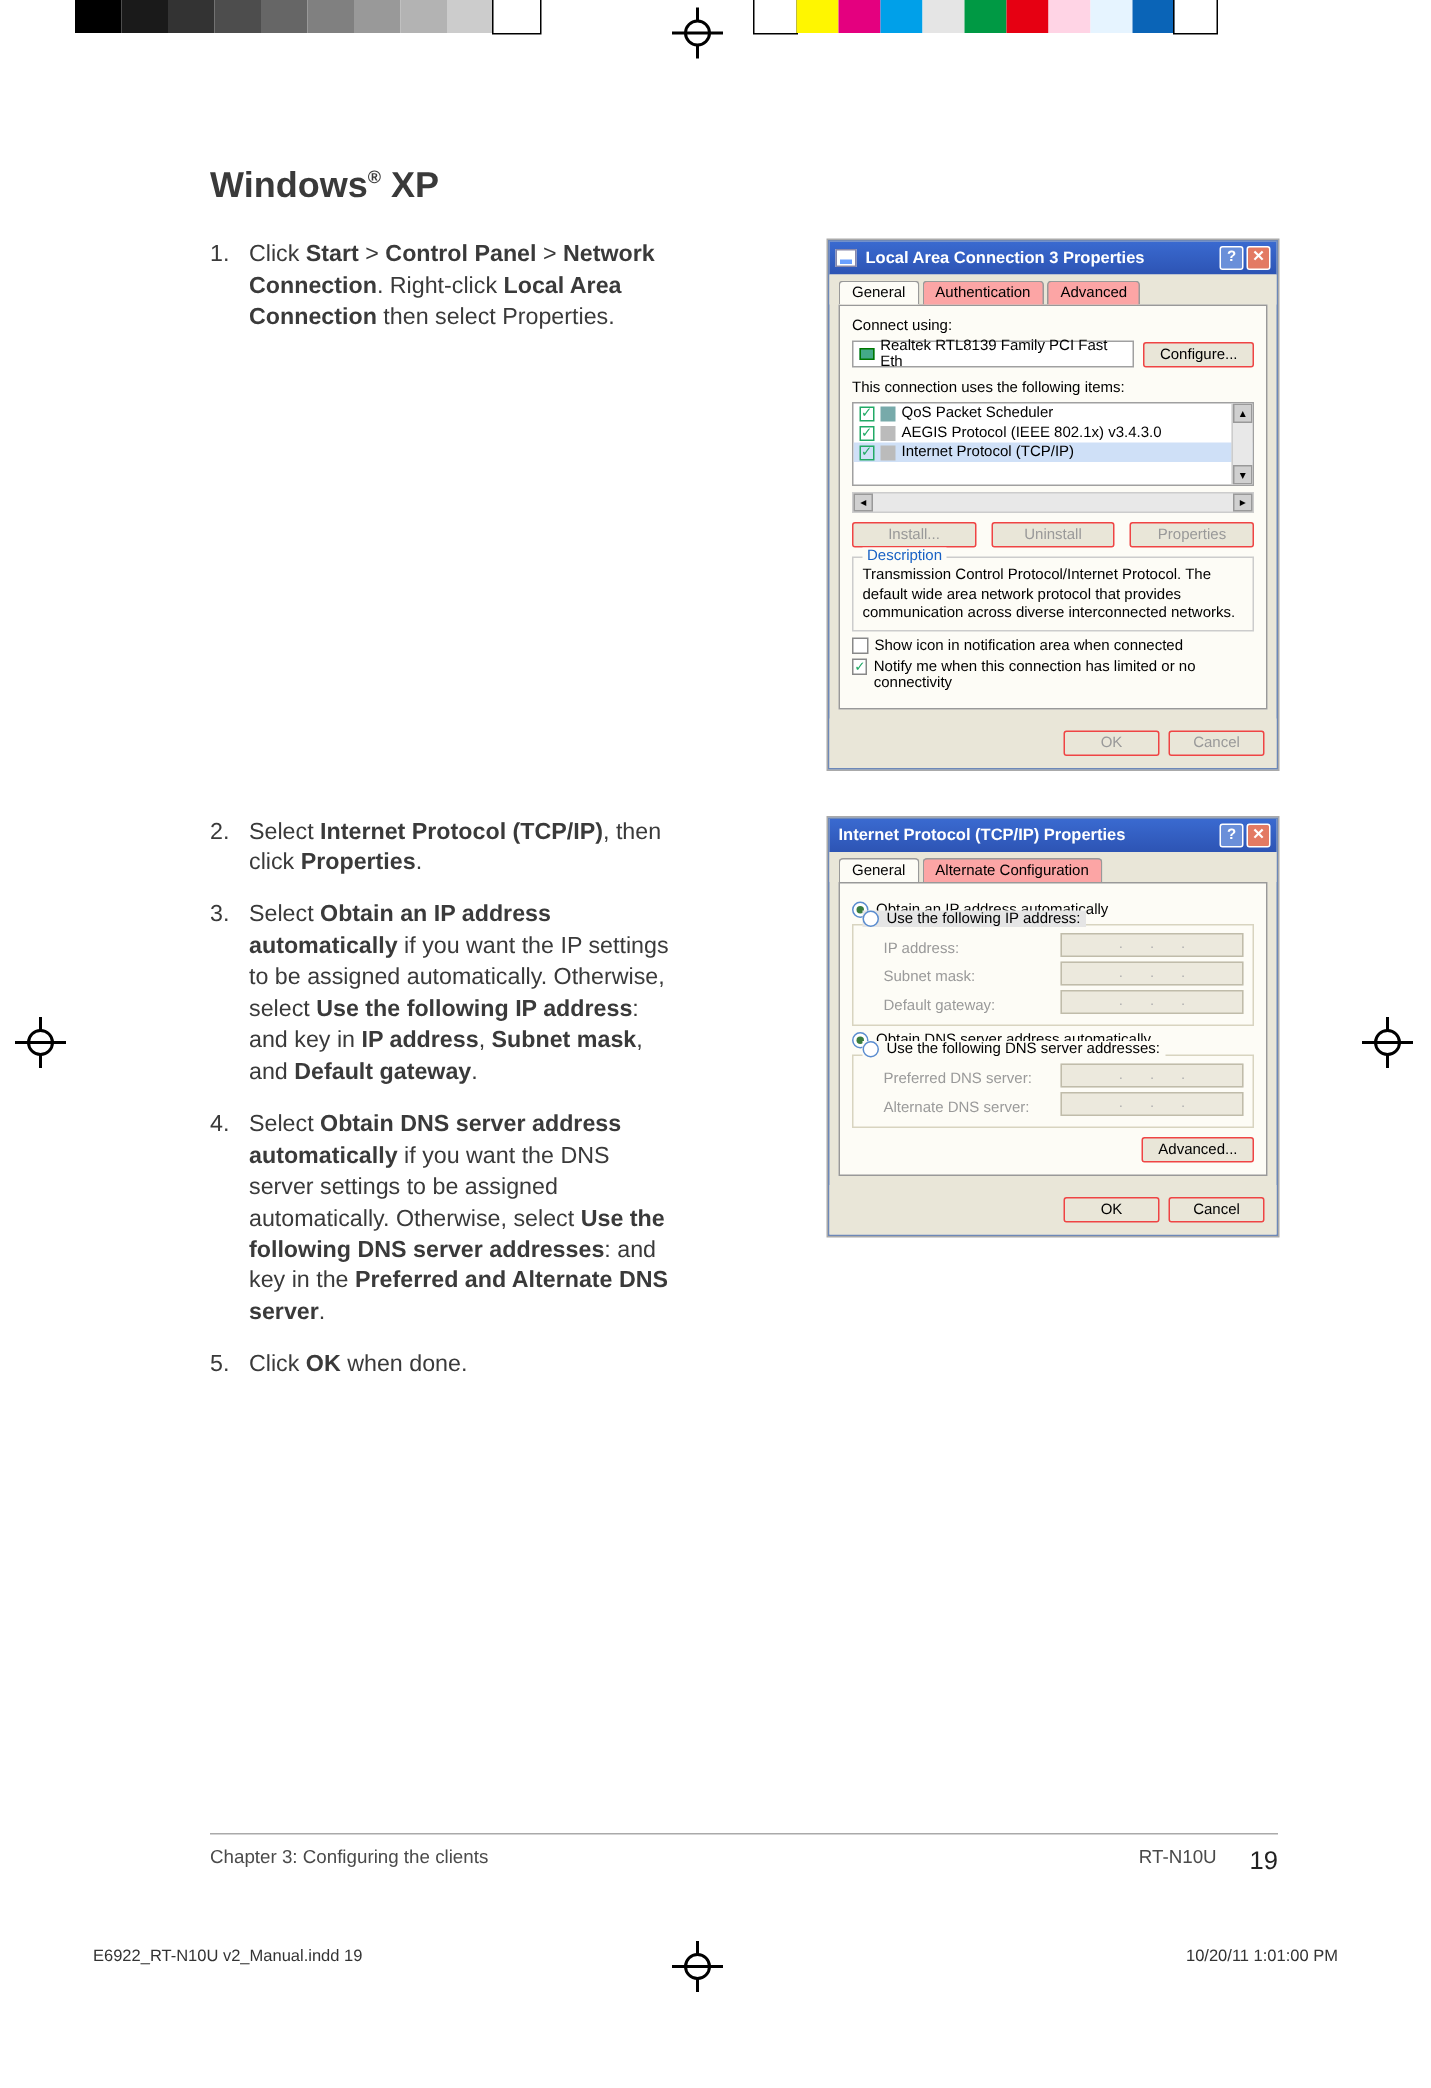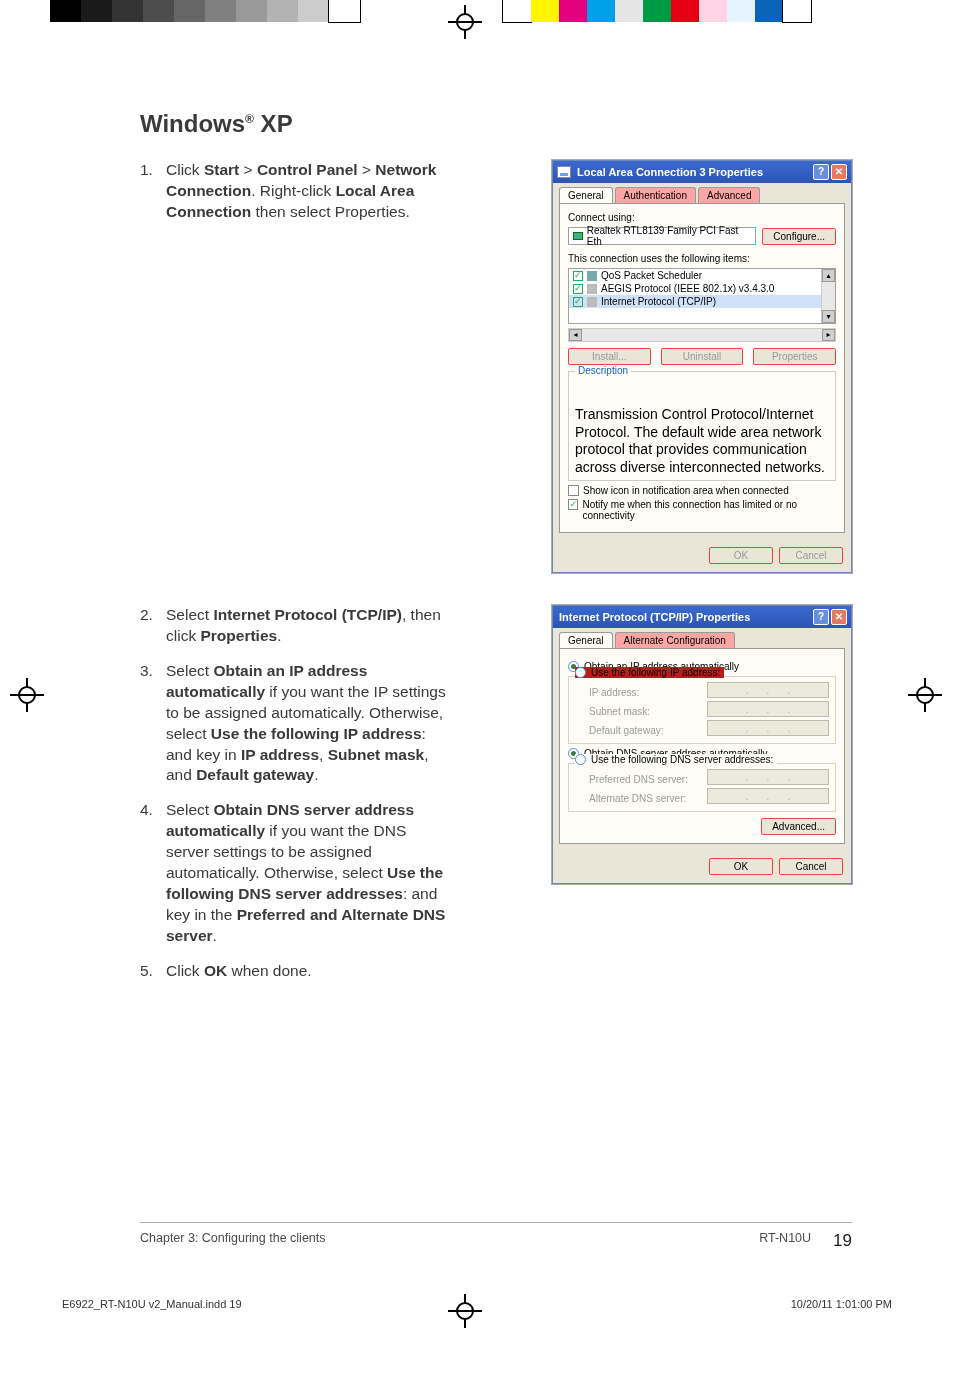--- a/index.html
+++ b/index.html
@@ -130,21 +130,21 @@
   .xp-listbox .chk::after { content:"✓"; color:#2a6; font-size:9px; position:absolute; left:0; top:-2px; }
   .xp-listbox .ico { width:10px; height:10px; margin-right:4px; }
   .xp-listbox .scroll { position:absolute; right:0; top:0; bottom:0; width:14px; background:#e8e8e8; border-left:1px solid #ccc; }
   .xp-listbox .scroll .arr { height:13px; background:#d0d0d0; border:1px solid #999; font-size:8px; text-align:center; line-height:11px; }
   .xp-hscroll { height:14px; background:#e8e8e8; border:1px solid #ccc; display:flex; justify-content:space-between; margin-bottom:6px; }
   .xp-hscroll .arr { width:13px; background:#d0d0d0; border:1px solid #999; font-size:8px; text-align:center; }
   .xp-btn-row { display: flex; gap: 10px; margin: 6px 0; }
   .xp-btn-row .xp-btn { flex: 1; text-align: center; }
   .xp-groupbox { border: 1px solid #ccc; padding: 6px 6px 4px 6px; margin: 4px 0; position: relative; }
   .xp-groupbox .legend { position: absolute; top: -7px; left: 6px; background: #fdfcf6; padding: 0 3px; font-size: 10px; color:#1861c4; }
-  .xp-desc { font-size: 14px; line-height: 1.25; margin-top: 28px; }
+  .xp-desc { font-size: 10px; line-height: 1.25; }
   .xp-check-row { display: flex; align-items: flex-start; gap: 4px; font-size: 10px; margin: 3px 0; }
   .xp-check-row .box { width:11px; height:11px; border:1px solid #888; background:#fff; font-size:9px; line-height:9px; text-align:center; color:#2a6; }
   .xp-bottom { display:flex; justify-content:flex-end; gap:6px; padding: 8px; background:#e9e6d8; }
 
   
   .xp-radio-row { display:flex; align-items:center; gap:5px; font-size:10px; margin:4px 0; }
   .xp-radio { width:11px; height:11px; border:1px solid #5a8ccf; border-radius:50%; background:#fff; position:relative; }
   .xp-radio.checked::after { content:""; position:absolute; left:2px; top:2px; width:5px; height:5px; border-radius:50%; background:#3a7c3e; }
   .xp-field-row { display:flex; align-items:flex-end; margin:3px 0 3px 14px; gap:8px; }
   .xp-field-row .lab { width:110px; font-size:10px; color:#9a9a9a; }
@@ -357,21 +357,21 @@
           <div class="xp-tab">General</div>
           <div class="xp-tab inactive">Alternate Configuration</div>
         </div>
         <div class="xp-body">
 
           <div class="xp-radio-row">
             <div class="xp-radio checked"></div>
             <div>Obtain an IP address automatically</div>
           </div>
           <div class="xp-groupbox" style="border-color:#d8d4c0; padding-top:2px;">
-            <div class="xp-radio-row" style="margin-top:-12px; background:#b91c1c; width:fit-content; padding-right:4px;">
+            <div class="xp-radio-row" style="margin-top:-12px; background:#e5e5e5; width:fit-content; padding-right:4px;">
               <div class="xp-radio"></div>
               <div>Use the following IP address:</div>
             </div>
             <div class="xp-field-row">
               <div class="lab">IP address:</div>
               <div class="val">
                   <span>.</span>
                   <span>.</span>
                   <span>.</span>
                 </div>

